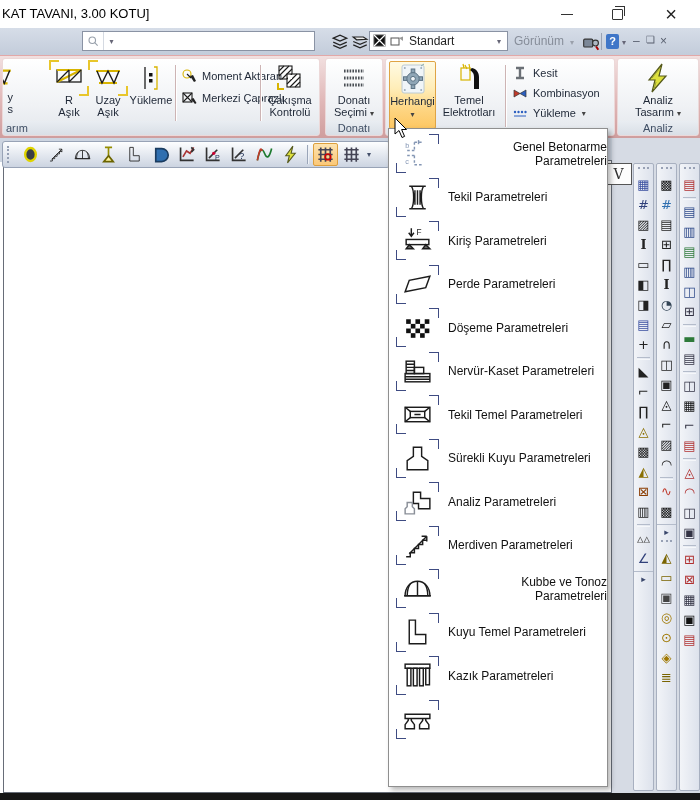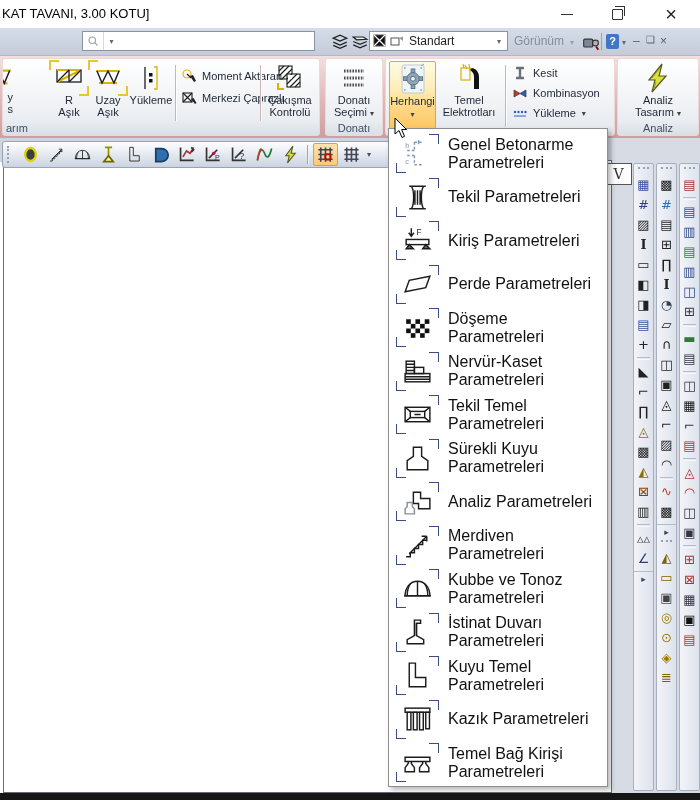--- a/index.html
+++ b/index.html
@@ -105,21 +105,21 @@
   
   .menu{position:absolute;left:388px;top:128px;width:220px;height:659px;z-index:50;background:#fff;
         border:1px solid #8f8f8f;box-shadow:3px 3px 5px rgba(0,0,0,.28);box-sizing:border-box;padding:3px 0 3px 3px;}
   .menu-item{height:43.5px;display:flex;align-items:center;padding-left:9px;}
   .mi-icon{width:33px;height:33px;position:relative;flex:none;margin-right:14px;}
   .mi-icon svg{width:100%;height:100%;}
   .mi-icon::before{content:'';position:absolute;top:-3px;right:-5px;width:9px;height:9px;
                    border-top:1.8px solid #3e4b82;border-right:1.8px solid #3e4b82;}
   .mi-icon::after{content:'';position:absolute;bottom:-3px;left:-5px;width:9px;height:9px;
                   border-bottom:1.8px solid #3e4b82;border-left:1.8px solid #3e4b82;}
-  .mi-label{font-size:16px;color:#111;}
+  .mi-label{font-size:12px;color:#111;text-align:right;}
 
   
   .cursor{position:absolute;left:394px;top:117px;z-index:99;}
 </style>
 </head>
 <body>
 
 <div class="titlebar">
   <span class="title-text">KAT TAVANI,  3.00 KOTU]</span>
   <span class="tb-btn tb-min">
@@ -597,47 +597,39 @@
     </div>
     <div class="menu-item">
       <span class="mi-icon"><svg viewBox="0 0 32 32" width="100%" height="100%" fill="none" stroke="#1c1c1c" stroke-width="1.4">
           <path d="M4 23c0-8 5-14 12-14s12 6 12 14z"></path>
           <path d="M16 9v14M9 11.5c-2 3-3 7-3 11.5M23 11.5c2 3 3 7 3 11.5M3 23h26"></path>
         </svg></span>
       <span class="mi-label">Kubbe ve Tonoz Parametreleri</span>
     </div>
     <div class="menu-item">
       <span class="mi-icon"><svg viewBox="0 0 32 32" width="100%" height="100%" fill="none" stroke="#1c1c1c" stroke-width="1.4">
-          <path d="M13 4h6v3h-4v12l7 4v4H6v-4l7-4z"></path>
-          <path d="M15 7v12"></path>
-        </svg></span>
-      <span class="mi-label">İstinat Duvarı Parametreleri</span>
-    </div>
-    <div class="menu-item">
-      <span class="mi-icon"><svg viewBox="0 0 32 32" width="100%" height="100%" fill="none" stroke="#1c1c1c" stroke-width="1.4">
           <path d="M8 4h6v14h10v9H8z"></path>
         </svg></span>
       <span class="mi-label">Kuyu Temel Parametreleri</span>
     </div>
     <div class="menu-item">
       <span class="mi-icon"><svg viewBox="0 0 32 32" width="100%" height="100%" fill="none" stroke="#1c1c1c" stroke-width="1.4">
           <rect x="4" y="5" width="24" height="4"></rect>
           <rect x="6" y="9" width="3.6" height="17"></rect>
           <rect x="12" y="9" width="3.6" height="17"></rect>
           <rect x="18" y="9" width="3.6" height="17"></rect>
           <rect x="24" y="9" width="3.6" height="16"></rect>
         </svg></span>
       <span class="mi-label">Kazık Parametreleri</span>
     </div>
     <div class="menu-item">
       <span class="mi-icon"><svg viewBox="0 0 32 32" width="100%" height="100%" fill="none" stroke="#1c1c1c" stroke-width="1.4">
           <path d="M4 11h24v4H4z"></path>
           <path d="M7 15v2l-3 4v4h9v-4l-3-4v-2M21 15v2l-3 4v4h9v-4l-3-4v-2"></path>
         </svg></span>
-      <span class="mi-label">Temel Bağ Kirişi Parametreleri</span>
     </div>
   </div>
 
 <span class="cursor">
   <svg width="15" height="22" viewBox="0 0 15 22">
       <polygon points="1,1 1,17 5,13.5 8,20.5 10.6,19.4 7.6,12.5 12.5,12.5" fill="#fff" stroke="#000" stroke-width="1"></polygon>
     </svg>
 </span>
 
 </body></html>

